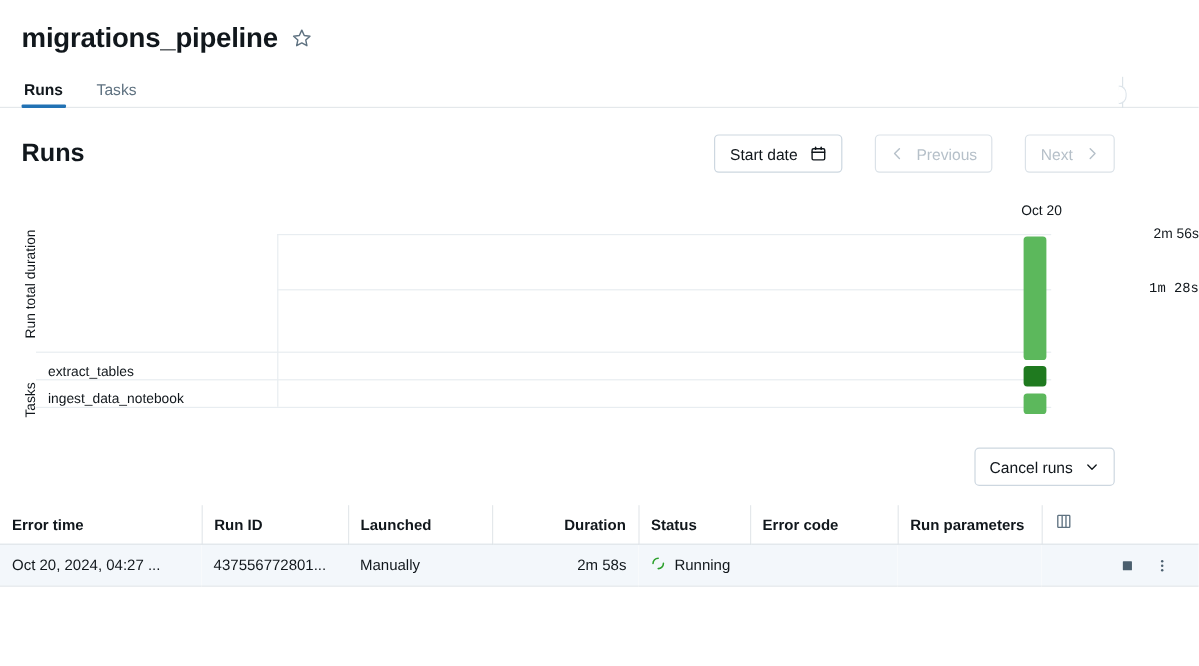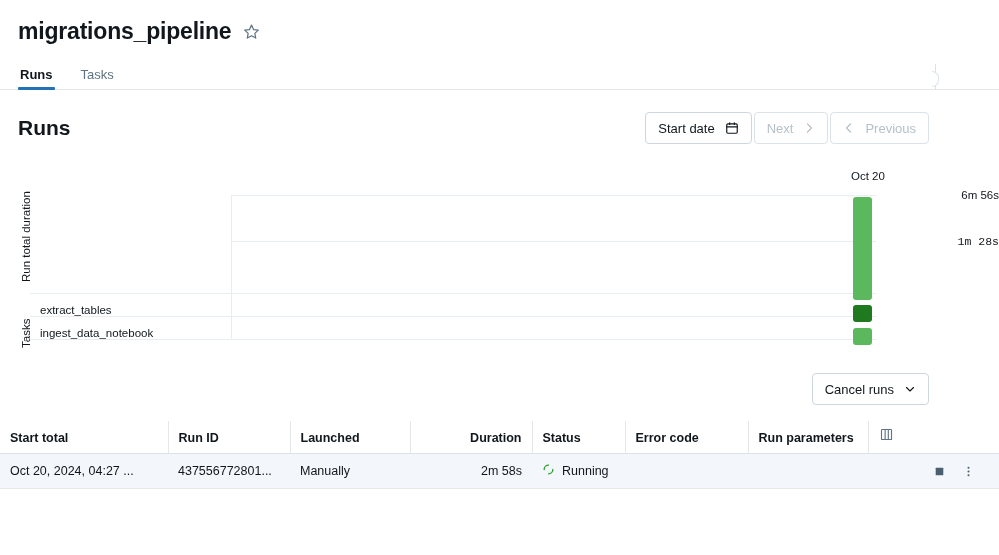--- a/index.html
+++ b/index.html
@@ -100,21 +100,21 @@
   }
   .section-title {
     font-size: 21px;
     font-weight: 700;
     margin: 0;
     color: #11171c;
   }
   .toolbar {
     display: flex;
     align-items: center;
-    gap: 2px;
+    gap: 27px;
   }
   .btn {
     height: 32px;
     border: 1px solid #cdd7e0;
     background: #fff;
     border-radius: 4px;
     font-size: 13px;
     font-family: inherit;
     color: #11171c;
     display: inline-flex;
@@ -289,44 +289,44 @@
       <span>
         <svg width="14" height="14" viewBox="0 0 24 24" fill="none" stroke="#11171c" stroke-width="2" stroke-linecap="round">
           <rect x="3" y="5" width="18" height="16" rx="2"></rect>
           <line x1="3" y1="10" x2="21" y2="10"></line>
           <line x1="8" y1="3" x2="8" y2="6"></line>
           <line x1="16" y1="3" x2="16" y2="6"></line>
         </svg>
       </span>
     </button>
     <button class="btn disabled">
+      <span>
+        <svg width="12" height="12" viewBox="0 0 24 24" fill="none" stroke="#b6c0c9" stroke-width="2.4" stroke-linecap="round" stroke-linejoin="round">
+          <polyline points="15,4 7,12 15,20"></polyline>
+        </svg>
+      </span>
+      <span>Previous</span>
+    </button>
+    <button class="btn disabled">
       <span>Next</span>
       <span>
         <svg width="12" height="12" viewBox="0 0 24 24" fill="none" stroke="#b6c0c9" stroke-width="2.4" stroke-linecap="round" stroke-linejoin="round">
           <polyline points="9,4 17,12 9,20"></polyline>
         </svg>
       </span>
     </button>
-    <button class="btn disabled">
-      <span>
-        <svg width="12" height="12" viewBox="0 0 24 24" fill="none" stroke="#b6c0c9" stroke-width="2.4" stroke-linecap="round" stroke-linejoin="round">
-          <polyline points="15,4 7,12 15,20"></polyline>
-        </svg>
-      </span>
-      <span>Previous</span>
-    </button>
   </div>
 </div>
 
 <div class="chart-wrap">
 
   <div class="axis-label" style="left:20px; top:10px; height:130px;">Run total duration</div>
   <div class="axis-label" style="left:20px; top:147px; height:48px;">Tasks</div>
 
-  <div class="ytick" style="top:33px; width:186px; transform:translateY(-50%);">6m 56s</div>
+  <div class="ytick" style="top:33px; width:186px; transform:translateY(-50%);">2m 56s</div>
   <div class="ytick" style="top:79px; width:186px; transform:translateY(-50%);font-family:Liberation Mono, monospace;">1m 28s</div>
 
   <div class="task-name" style="left:40px; top:142px;">extract_tables</div>
   <div class="task-name" style="left:40px; top:165px;">ingest_data_notebook</div>
 
   <div class="date-tick" style="left:851px; top:8px;">Oct 20</div>
 
   <div class="vaxis" style="left:231px; top:33px; height:144px;"></div>
   <div class="row-line" style="left:30px; top:131px; width:846px;"></div>
   <div class="row-line" style="left:30px; top:154px; width:846px;"></div>
@@ -359,21 +359,21 @@
       <col style="width:122px">
       <col style="width:120px">
     <col style="width:122px">
       <col style="width:93px">
       <col style="width:123px">
     <col style="width:120px">
       <col style="width:131px">
   </colgroup>
   <thead>
     <tr>
-      <th>Start total</th>
+      <th>Error time</th>
       <th>Run ID</th>
       <th>Launched</th>
       <th class="num">Duration</th>
       <th>Status</th>
       <th>Error code</th>
       <th>Run parameters</th>
       <th class="last cols-icon-cell">
         <span class="icon-btn">
           <svg width="15" height="15" viewBox="0 0 24 24" fill="none" stroke="#5f7281" stroke-width="1.8">
             <rect x="4" y="4" width="16" height="16" rx="1"></rect>

